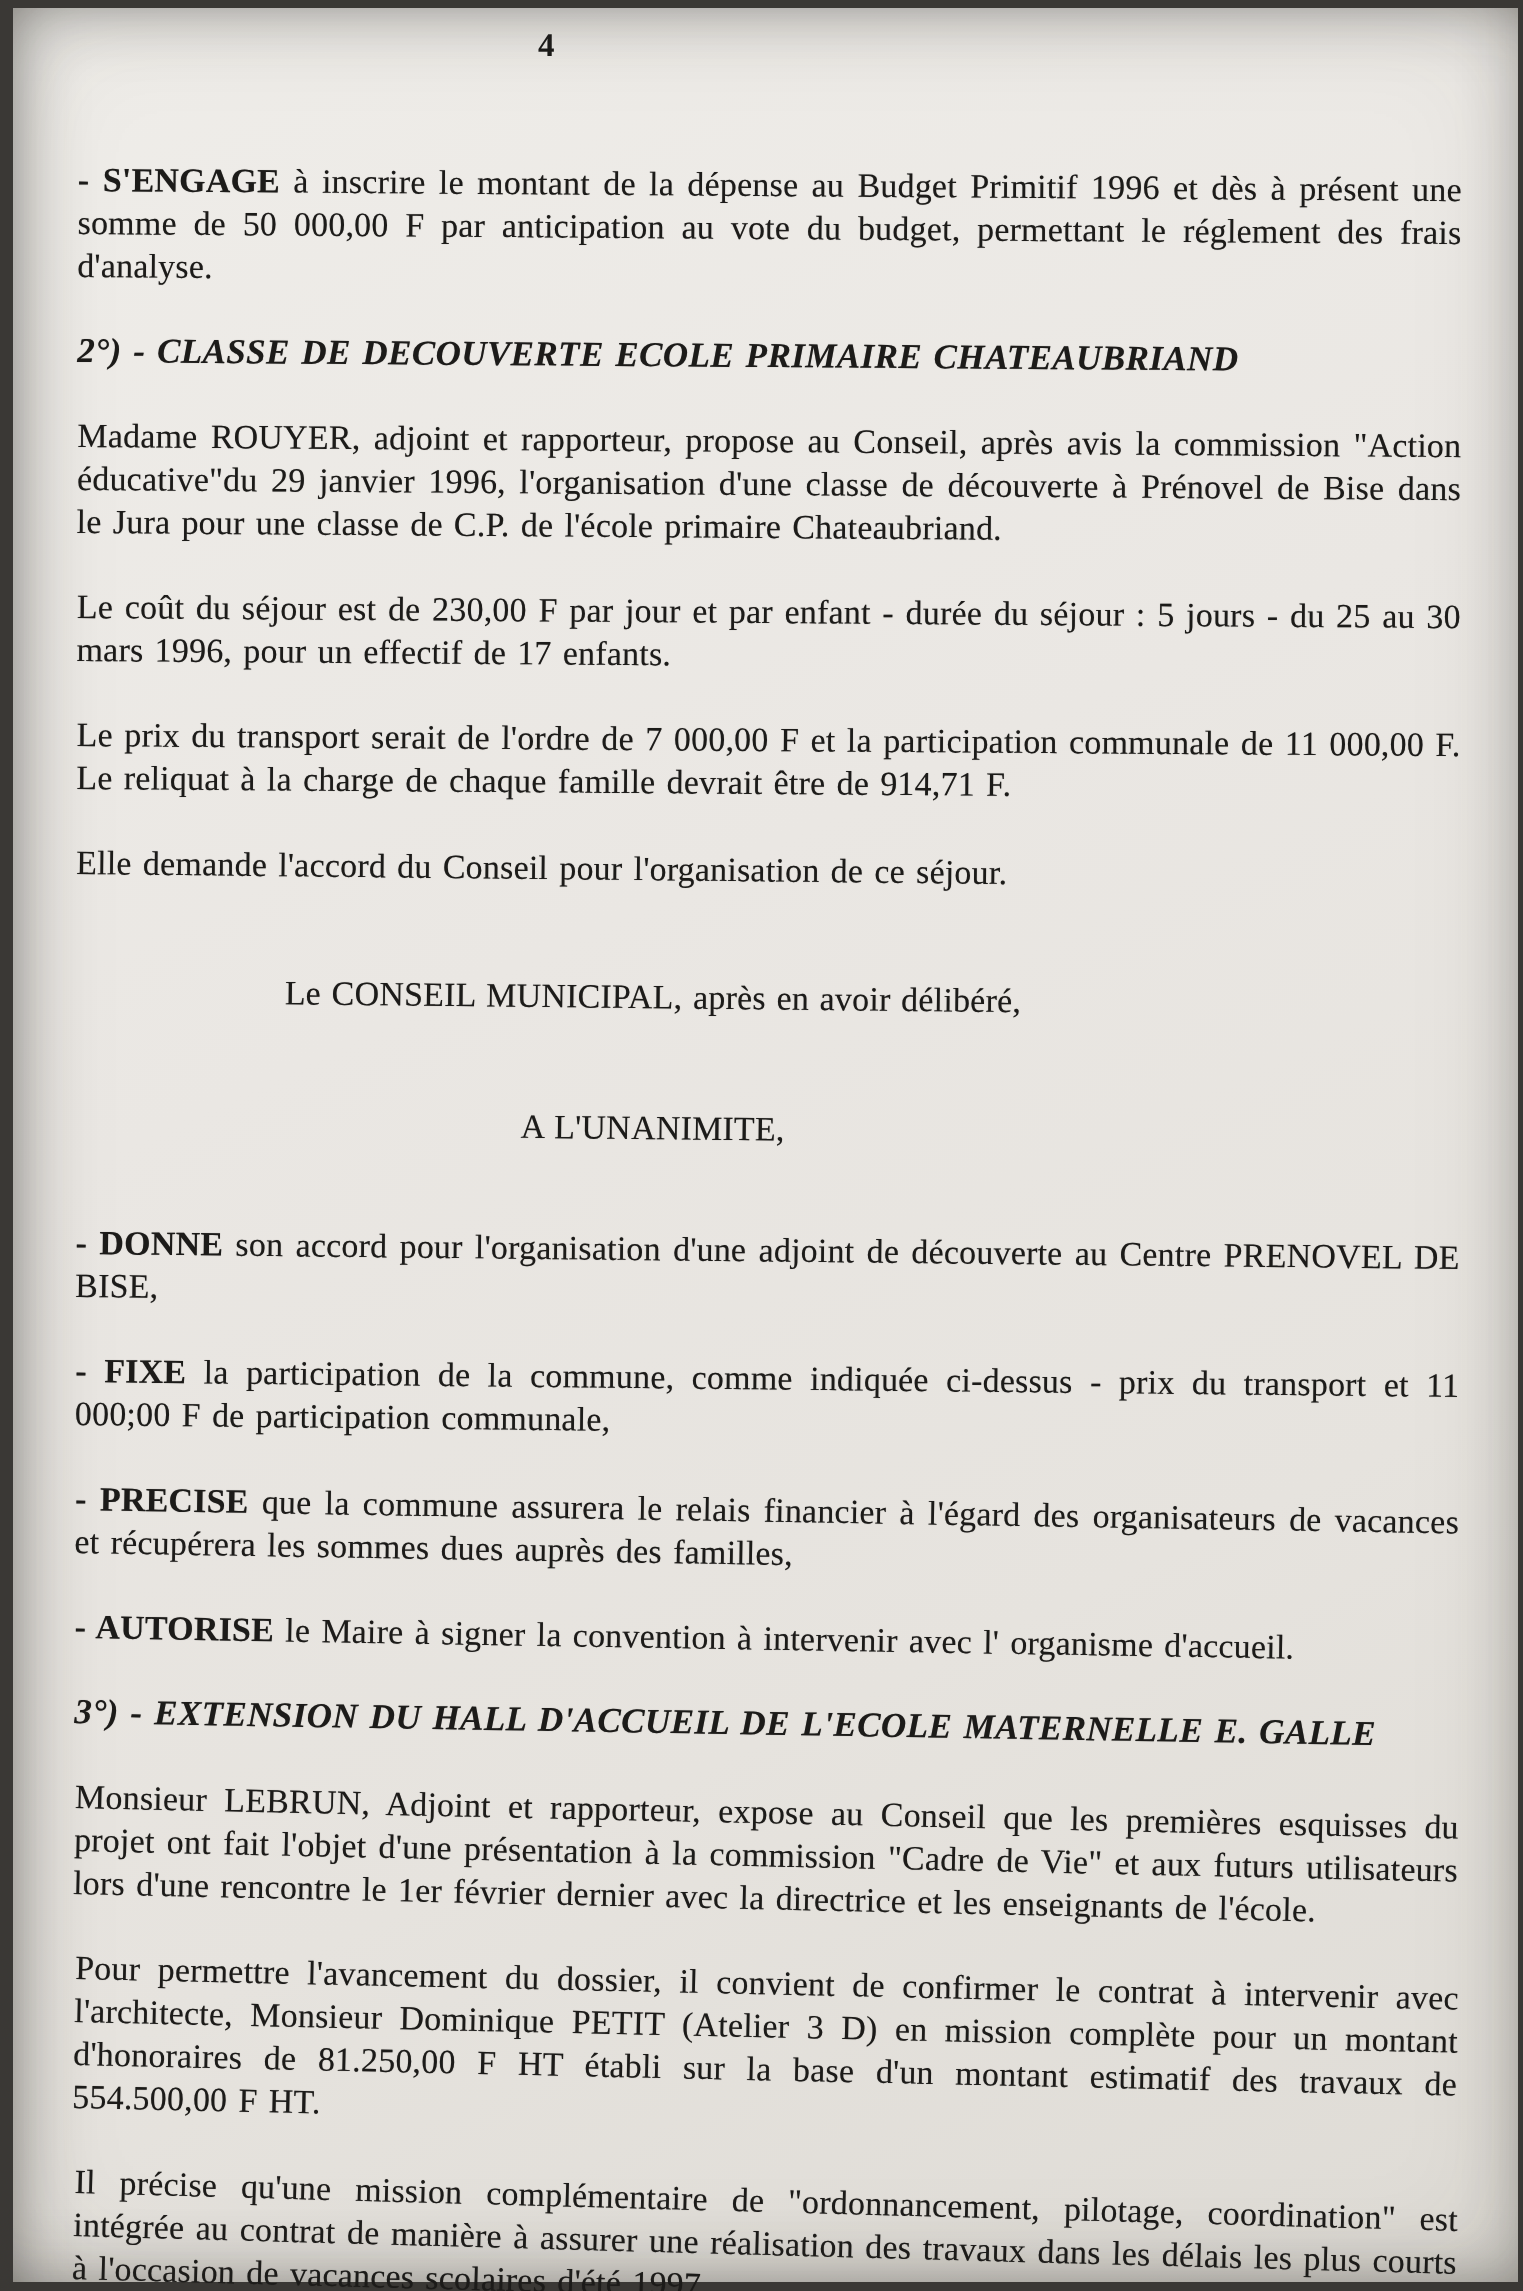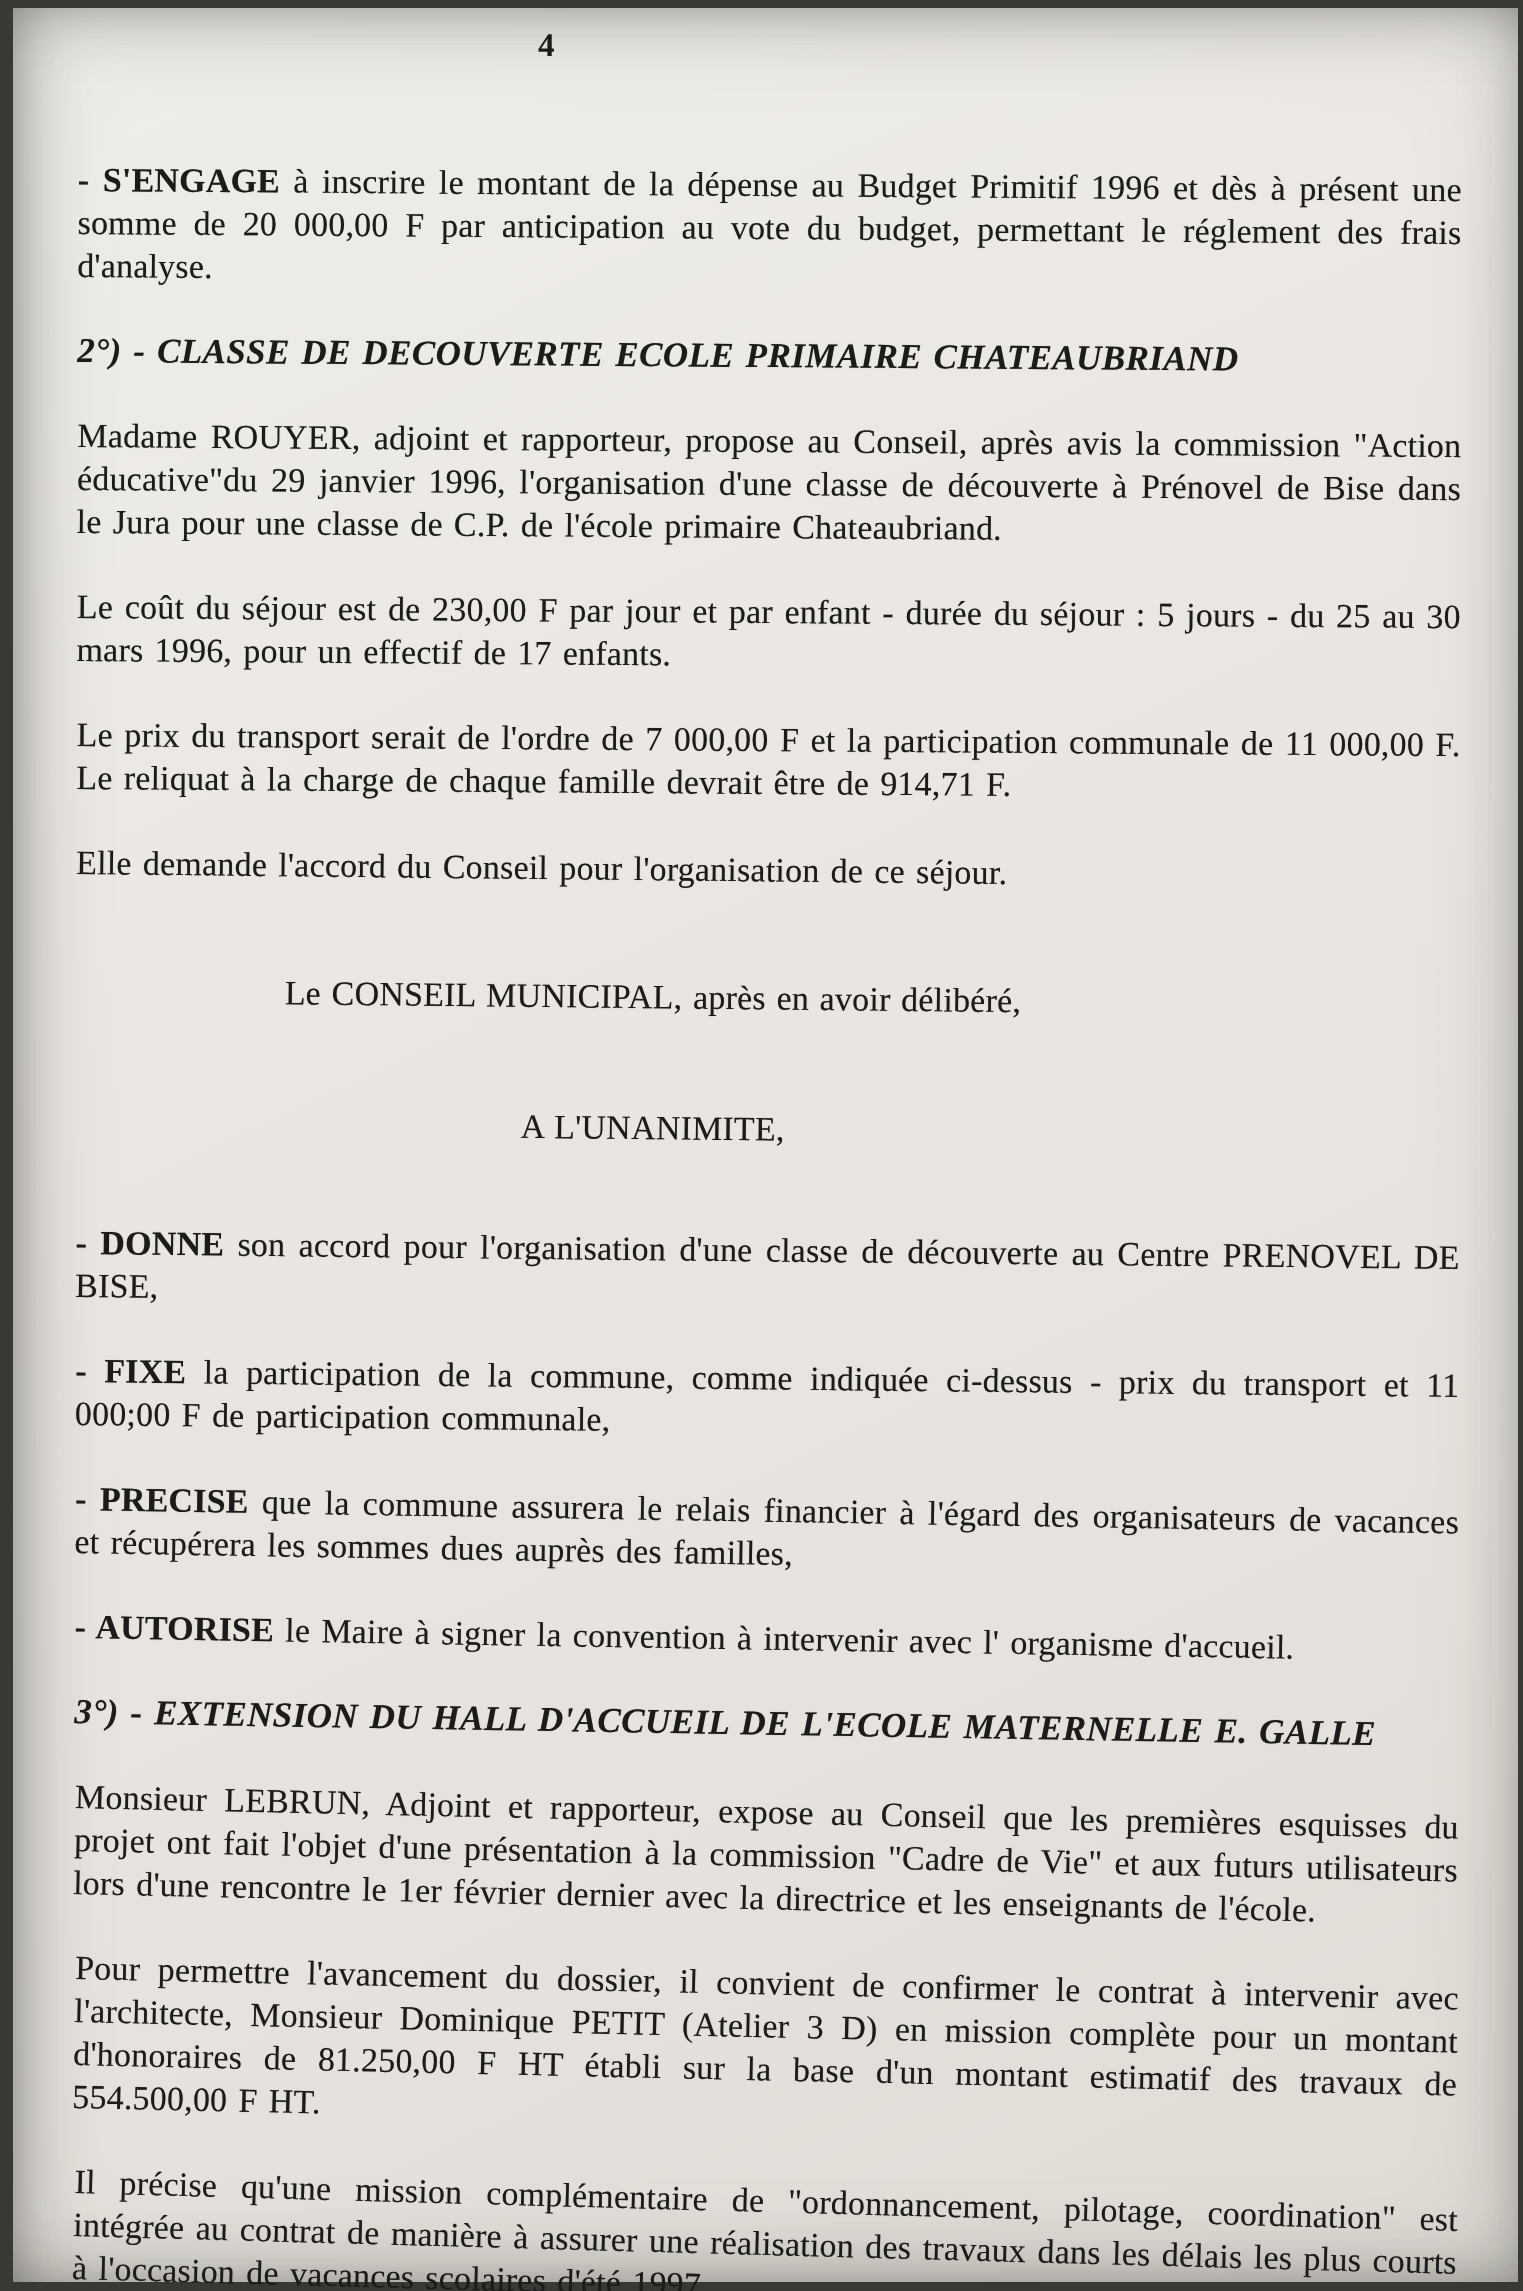--- a/index.html
+++ b/index.html
@@ -67,37 +67,37 @@
   .t5{transform:rotate(1.45deg);}
 </style>
 </head>
 <body>
 
 <div class="paper">
   <div class="content">
 
     <div class="page-number">4</div>
 
-    <div class="block first t1"><span class="lead">- S'ENGAGE</span><span> à inscrire le montant de la dépense au Budget Primitif 1996 et dès à présent une somme de 20 000,00 F par anticipation au vote du budget, permettant le réglement des frais d'analyse.</span></div>
+    <div class="block first t1"><span class="lead">- S'ENGAGE</span><span> à inscrire le montant de la dépense au Budget Primitif 1996 et dès à présent une somme de 50 000,00 F par anticipation au vote du budget, permettant le réglement des frais d'analyse.</span></div>
 
     <div class="block heading t1">2°) - CLASSE DE DECOUVERTE ECOLE PRIMAIRE CHATEAUBRIAND</div>
 
     <div class="block t1">Madame ROUYER, adjoint et rapporteur, propose au Conseil, après avis la commission "Action éducative"du 29 janvier 1996, l'organisation d'une classe de découverte à Prénovel de Bise dans le Jura pour une classe de C.P. de l'école primaire Chateaubriand.</div>
 
     <div class="block t1">Le coût du séjour est de 230,00 F par jour et par enfant - durée du séjour : 5 jours - du 25 au 30 mars 1996, pour un effectif de 17 enfants.</div>
 
     <div class="block t1">Le prix du transport serait de l'ordre de 7 000,00 F et la participation communale de 11 000,00 F. Le reliquat à la charge de chaque famille devrait être de 914,71 F.</div>
 
     <div class="block t2">Elle demande l'accord du Conseil pour l'organisation de ce séjour.</div>
 
     <div class="block center gap-big t2">Le CONSEIL MUNICIPAL, après en avoir délibéré,</div>
 
     <div class="block center gap-big2 t2">A L'UNANIMITE,</div>
 
-    <div class="block gap-med t2"><span class="lead">- DONNE</span><span> son accord pour l'organisation d'une classe de découverte au Centre PRENOVEL DE BISE,</span></div>
+    <div class="block gap-med t2"><span class="lead">- DONNE</span><span> son accord pour l'organisation d'une adjoint de découverte au Centre PRENOVEL DE BISE,</span></div>
 
     <div class="block t2"><span class="lead">- FIXE</span><span> la participation de la commune, comme indiquée ci-dessus - prix du transport et 11 000;00 F de participation communale,</span></div>
 
     <div class="block t3"><span class="lead">- PRECISE</span><span> que la commune assurera le relais financier à l'égard des organisateurs de vacances et récupérera les sommes dues auprès des familles,</span></div>
 
     <div class="block t3"><span class="lead">- AUTORISE</span><span> le Maire à signer la convention à intervenir avec l' organisme d'accueil.</span></div>
 
     <div class="block heading t3">3°) - EXTENSION DU HALL D'ACCUEIL DE L'ECOLE MATERNELLE E. GALLE</div>
 
     <div class="block t4">Monsieur LEBRUN, Adjoint et rapporteur, expose au Conseil que les premières esquisses du projet ont fait l'objet d'une présentation à la commission "Cadre de Vie" et aux futurs utilisateurs lors d'une rencontre le 1er février dernier avec la directrice et les enseignants de l'école.</div>

